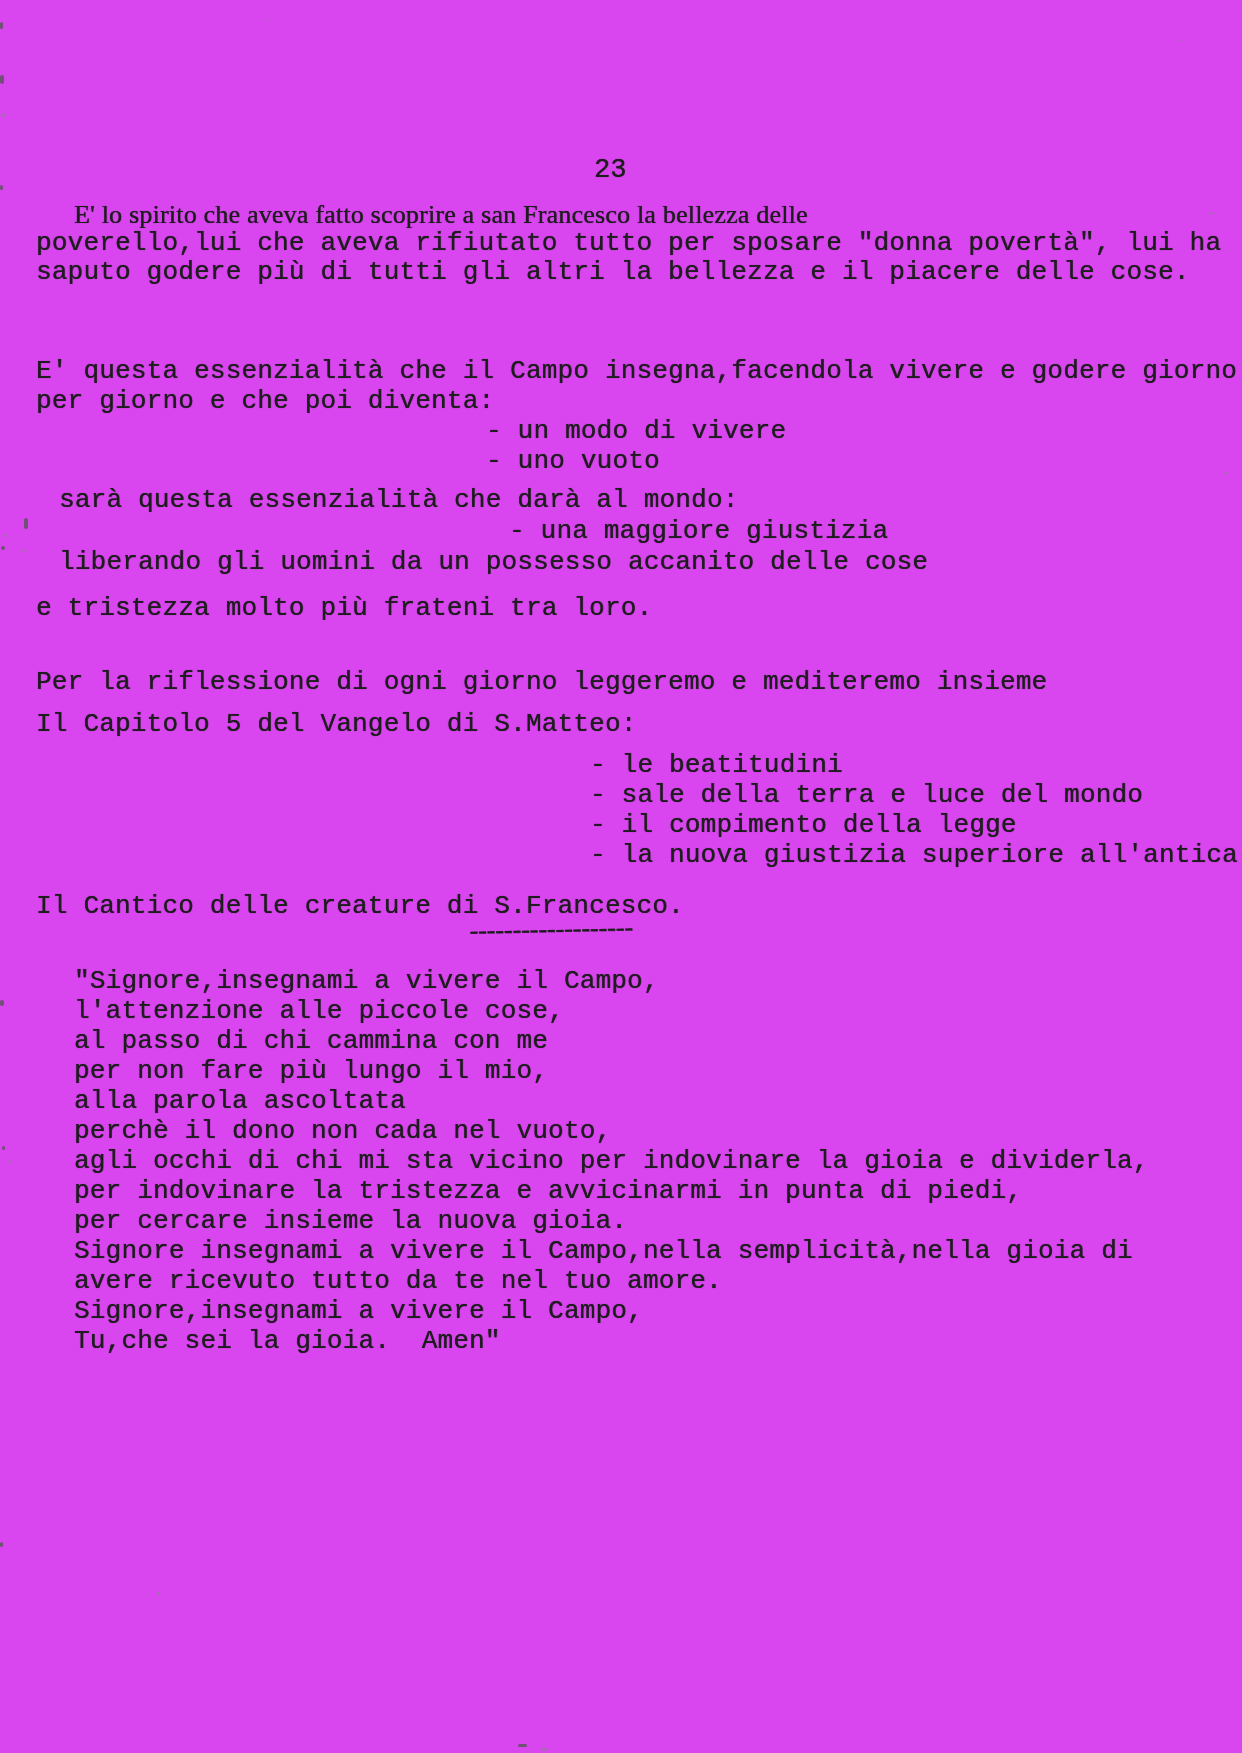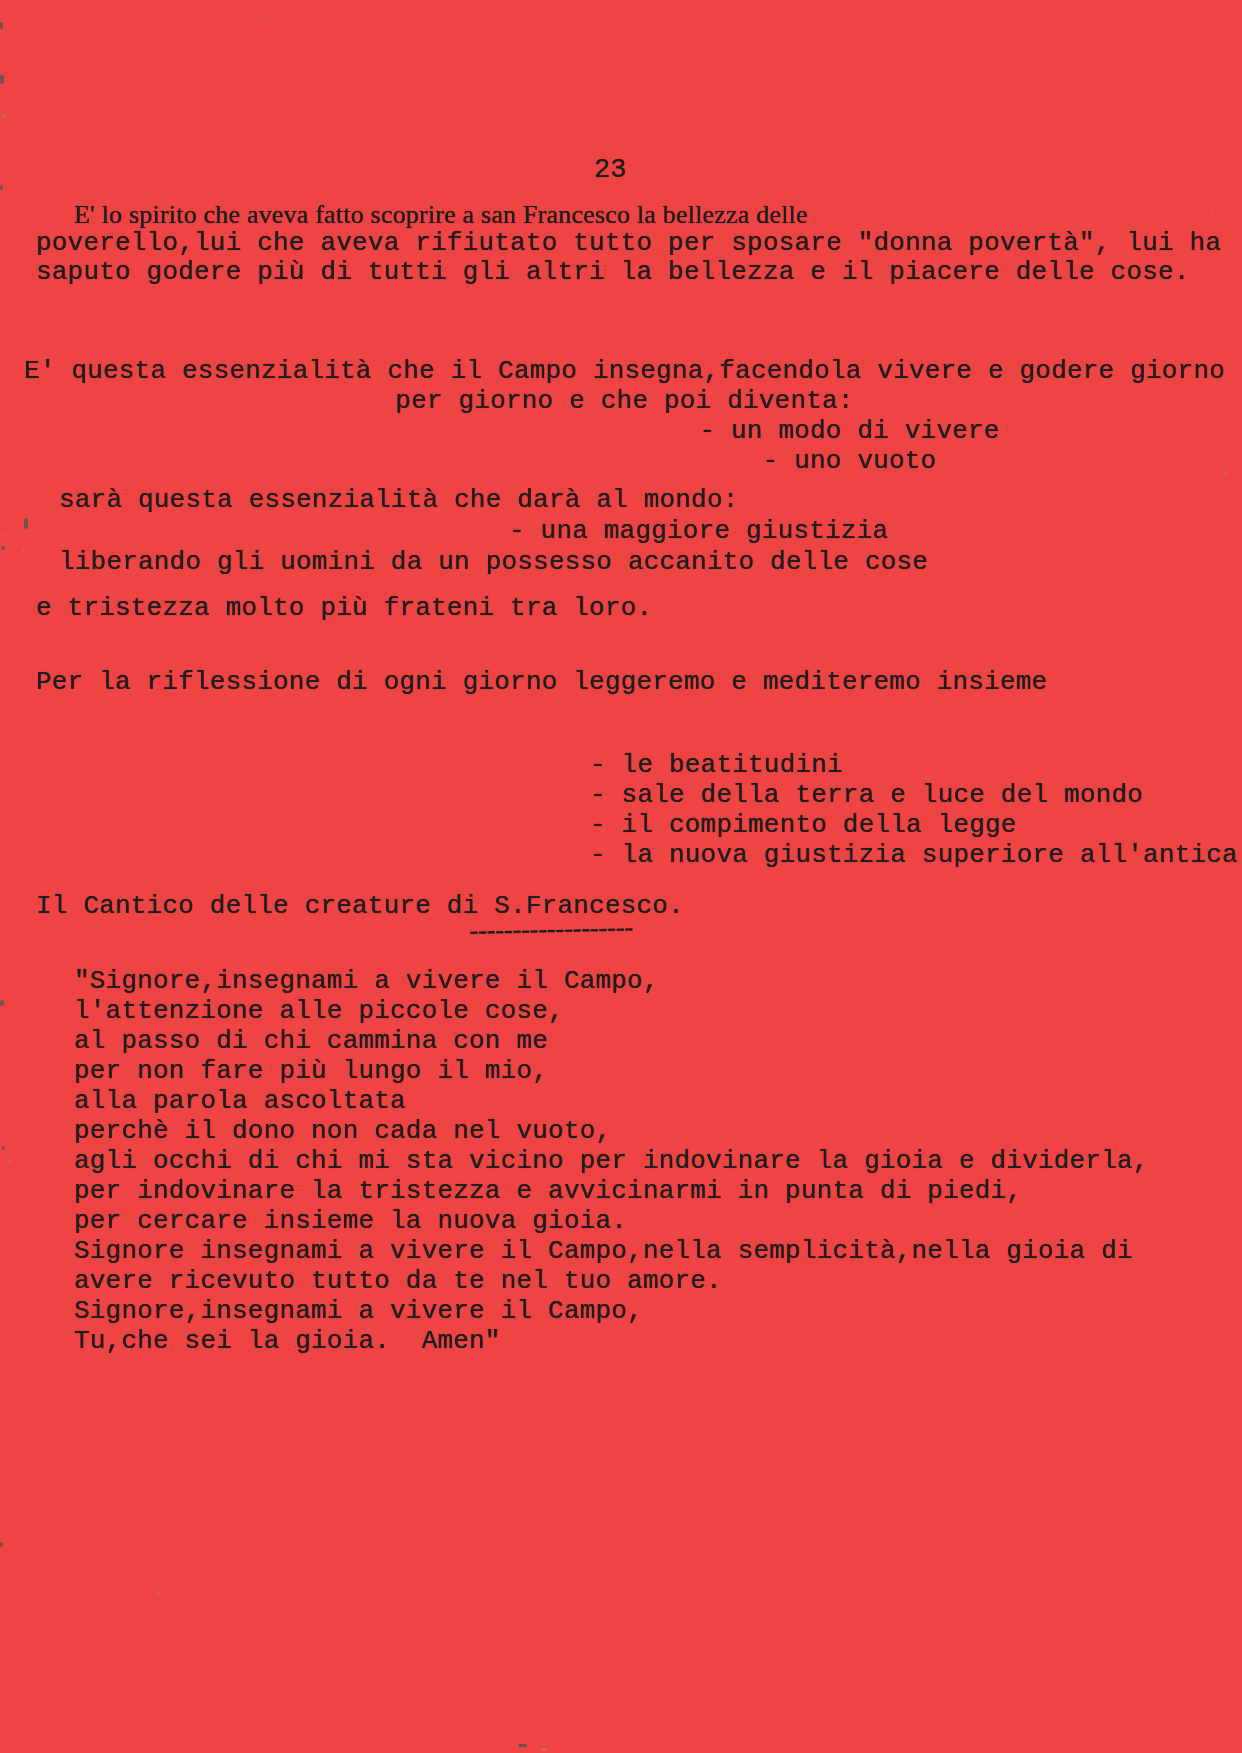--- a/index.html
+++ b/index.html
@@ -1,20 +1,20 @@
 <!DOCTYPE html>
 <html><head>
 <meta charset="utf-8">
 <style>
   html,body{margin:0;padding:0;background:#e8e8e8;}
   .page{
     position:relative;
     width:1242px;height:1753px;
     margin:0 auto;
-    background:#ef4444;
+    background:#d946ef;
     overflow:hidden;
     font-family:"Liberation Mono","DejaVu Sans Mono",monospace;
     color:#1d1d1d;
   }
   .block{position:absolute;}
   .line{
     white-space:pre;
     font-size:26px;
     line-height:29px;
     letter-spacing:0.2px;
@@ -46,41 +46,44 @@
 <div class="page">
 
   <div class="pagenum">23</div>
 
   <div class="block" style="left:36px;top:200px;">
     <div class="line indent1">E' lo spirito che aveva fatto scoprire a san Francesco la bellezza delle</div>
     <div class="line">poverello,lui che aveva rifiutato tutto per sposare "donna povertà", lui ha</div>
     <div class="line">saputo godere più di tutti gli altri la bellezza e il piacere delle cose.</div>
   </div>
 
-  <div class="block lh30" style="left:24px;top:356px;text-align:center;">
+  <div class="block lh30" style="left:36px;top:356px;">
     <div class="line">E' questa essenzialità che il Campo insegna,facendola vivere e godere giorno</div>
     <div class="line">per giorno e che poi diventa:</div>
     <div class="line bullet">- un modo di vivere</div>
     <div class="line bullet">- uno vuoto</div>
   </div>
 
   <div class="block lh31" style="left:36px;top:485px;margin-left:23px;">
     <div class="line">sarà questa essenzialità che darà al mondo:</div>
     <div class="line bullet">- una maggiore giustizia</div>
     <div class="line">liberando gli uomini da un possesso accanito delle cose</div>
   </div>
 
   <div class="block" style="left:36px;top:594px;">
     <div class="line">e tristezza molto più frateni tra loro.</div>
   </div>
 
   <div class="block" style="left:36px;top:668px;">
     <div class="line">Per la riflessione di ogni giorno leggeremo e mediteremo insieme</div>
   </div>
 
+  <div class="block" style="left:36px;top:710px;">
+    <div class="line">Il Capitolo 5 del Vangelo di S.Matteo:</div>
+  </div>
 
   <div class="block lh30" style="left:590px;top:750px;">
     <div class="line">- le beatitudini</div>
     <div class="line">- sale della terra e luce del mondo</div>
     <div class="line">- il compimento della legge</div>
     <div class="line">- la nuova giustizia superiore all'antica</div>
   </div>
 
   <div class="block" style="left:36px;top:892px;">
     <div class="line">Il Cantico delle creature di S.Francesco.</div>

